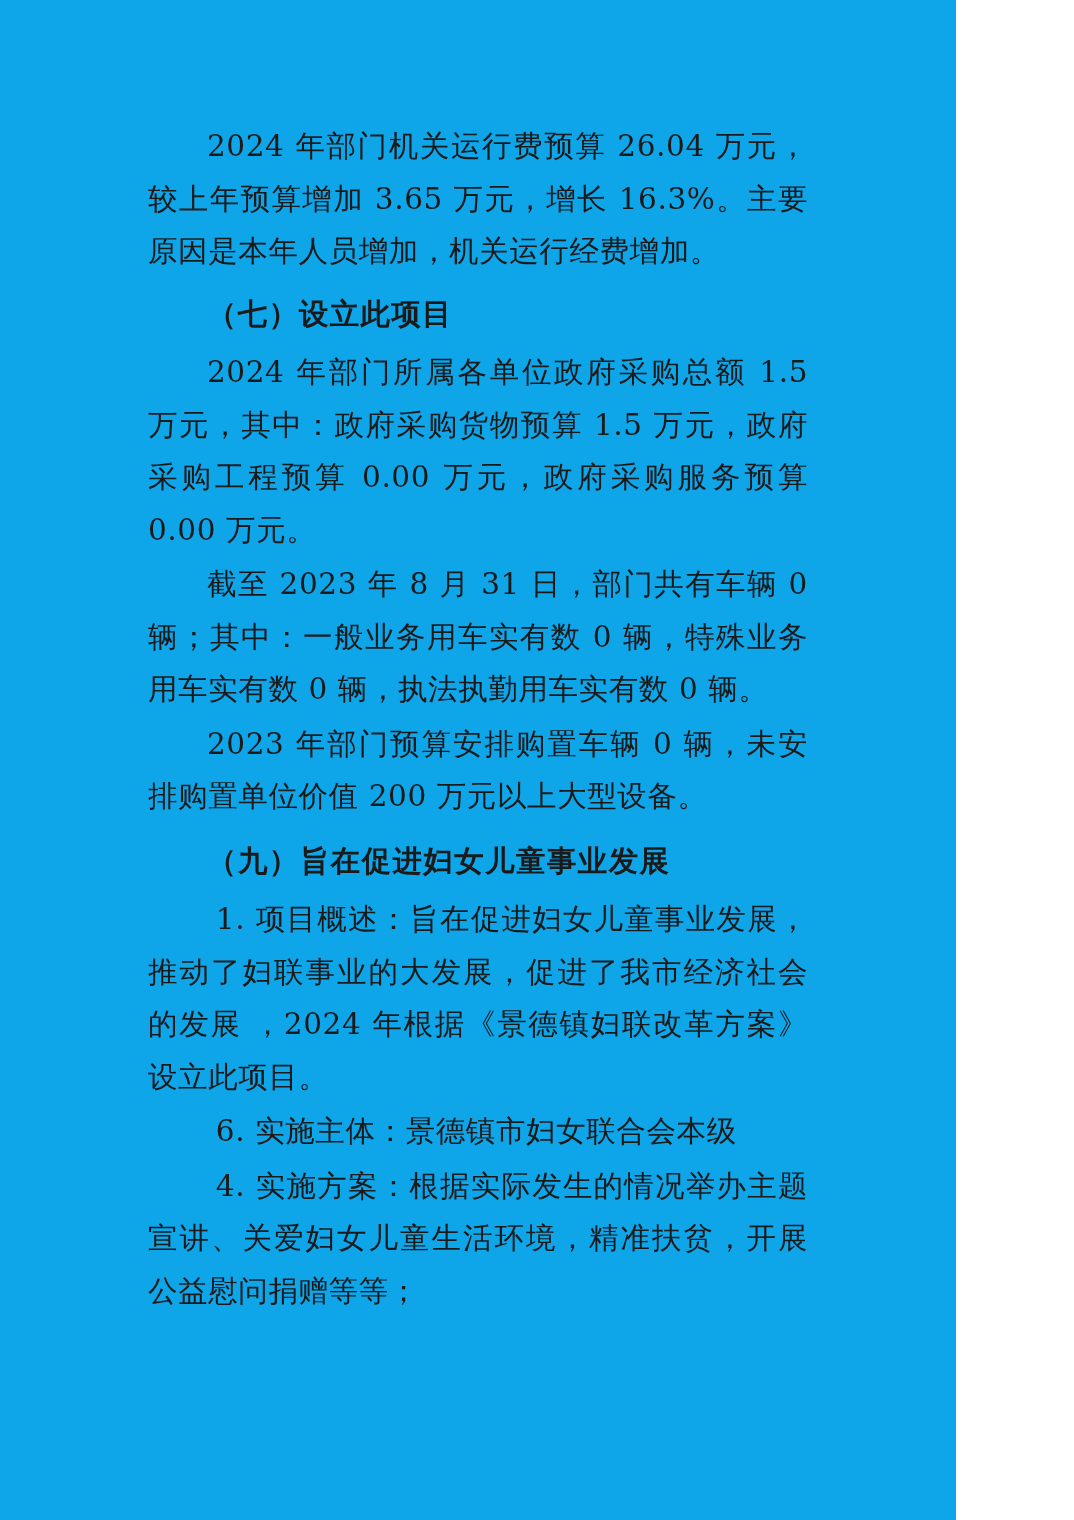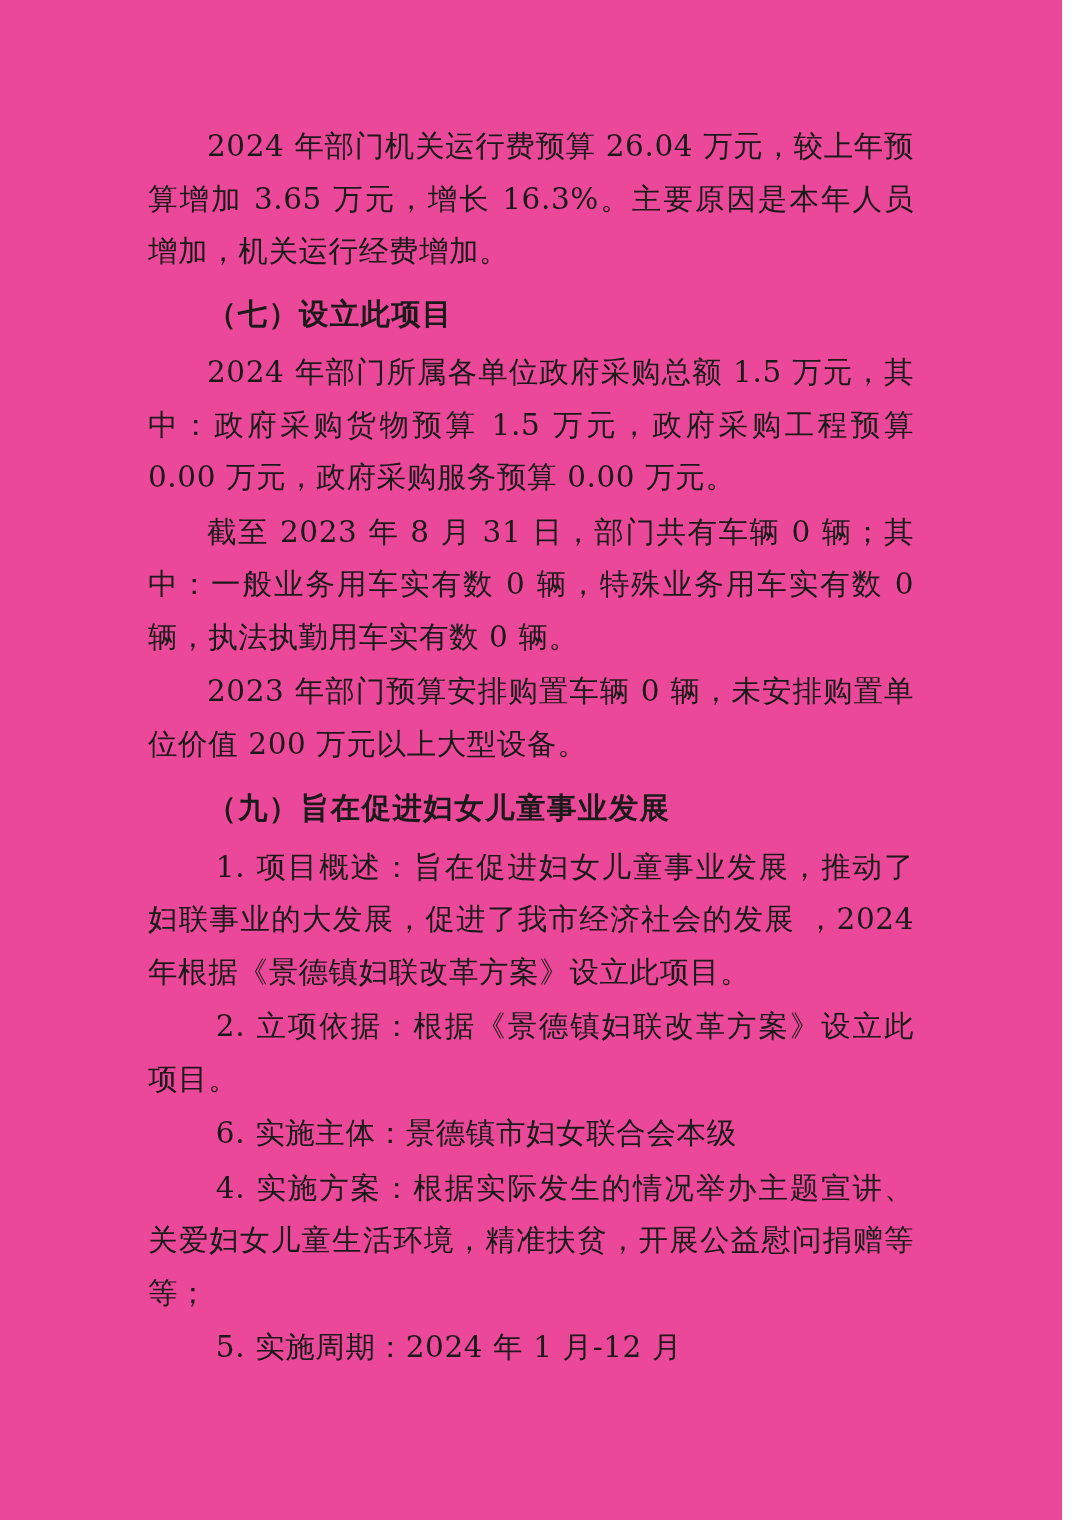--- a/index.html
+++ b/index.html
@@ -1,24 +1,24 @@
 <!DOCTYPE html>
 <html><head>
 <meta charset="utf-8">
 <style>
   html, body {
     margin: 0;
     padding: 0;
     background: #ffffff;
   }
   .page {
-    width: 1062px;
+    width: 956px;
     height: 1520px;
     box-sizing: border-box;
-    background: #ec4899;
+    background: #0ea5e9;
     position: relative;
     padding: 120px 148px 0 148px;
     font-family: "DejaVu Serif", "Liberation Serif", serif;
     color: #1a1a1a;
     overflow: hidden;
   }
   .doc-body {
     font-size: 29.5px;
     line-height: 1.78;
   }
@@ -66,22 +66,20 @@
 
 
     <p class="indent blk">截至 2023 年 8 月 31 日，部门共有车辆 0 辆；其中：一般业务用车实有数 0 辆，特殊业务用车实有数 0 辆，执法执勤用车实有数 0 辆。</p>
 
     <p class="indent blk">2023 年部门预算安排购置车辆 0 辆，未安排购置单位价值 200 万元以上大型设备。</p>
 
     <p class="heading-kai">（九）旨在促进妇女儿童事业发展</p>
 
     <p class="indent-wide blk">1. 项目概述：旨在促进妇女儿童事业发展，推动了妇联事业的大发展，促进了我市经济社会的发展 ，2024 年根据《景德镇妇联改革方案》设立此项目。</p>
 
-    <p class="indent-wide blk">2. 立项依据：根据《景德镇妇联改革方案》设立此项目。</p>
 
     <p class="indent-wide blk">6. 实施主体：景德镇市妇女联合会本级</p>
 
     <p class="indent-wide blk">4. 实施方案：根据实际发生的情况举办主题宣讲、关爱妇女儿童生活环境，精准扶贫，开展公益慰问捐赠等等；</p>
 
-    <p class="indent-wide blk">5. 实施周期：2024 年 1 月-12 月</p>
 
   </div>
 </div>
 
 </body></html>

